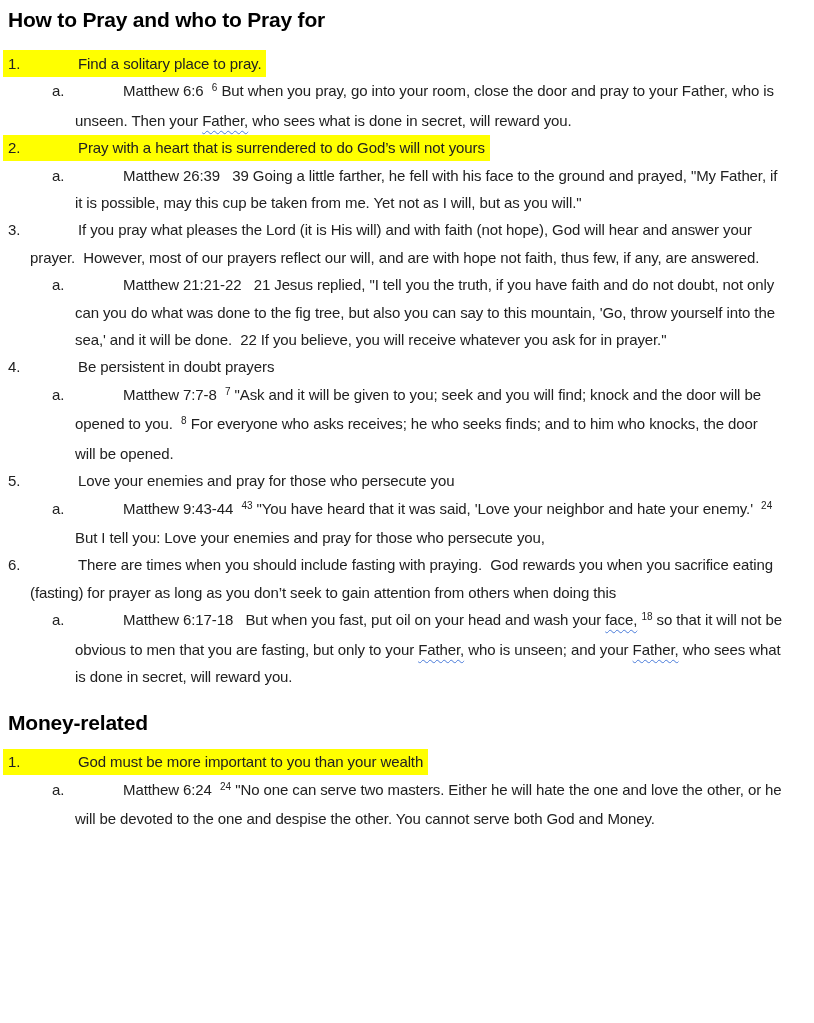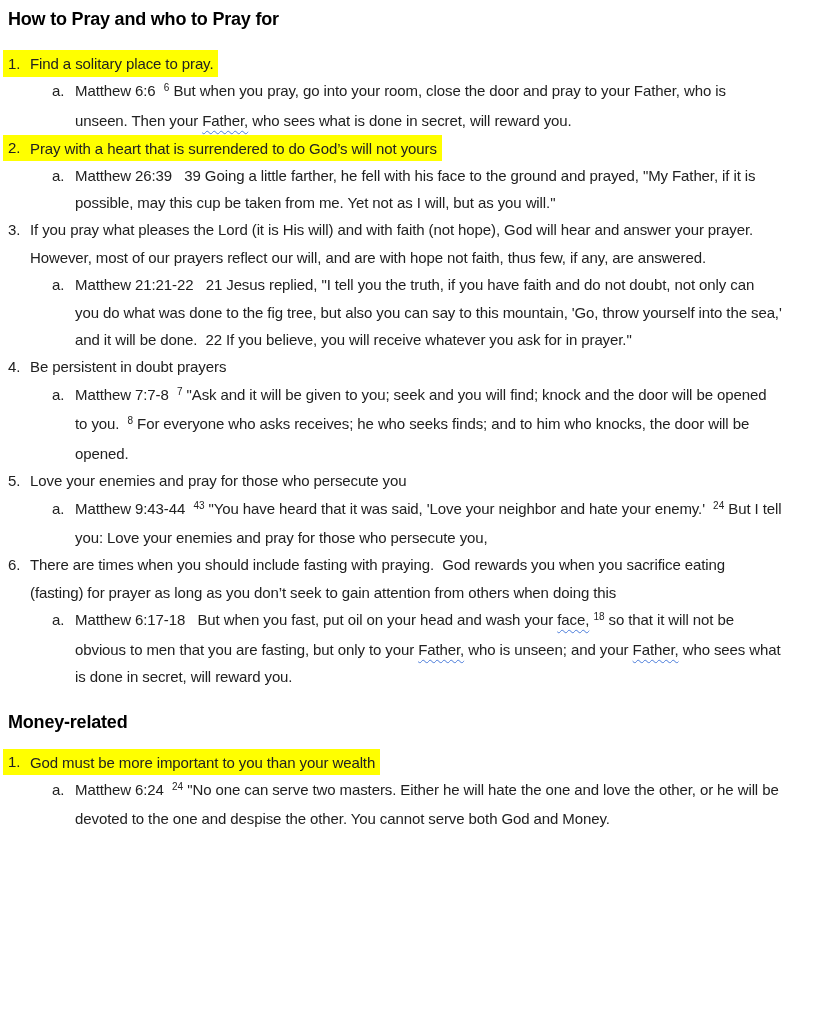--- a/index.html
+++ b/index.html
@@ -11,21 +11,21 @@
     padding: 8px 32px 0 8px;
     background: var(--bg, #ffffff);
     font-family: "Liberation Sans", sans-serif;
     font-size: 15px;
     letter-spacing: -0.1px;
     line-height: 27.4px;
     color: var(--ink, #212121);
     overflow: hidden;
   }
   .doc-heading {
-    font-size: 18px;
+    font-size: 21px;
     font-weight: 700;
     letter-spacing: -0.2px;
     line-height: 23px;
     color: #000000;
     margin: 0 0 19px 0;
   }
   .section + .section .doc-heading {
     margin-top: 21px;
     margin-bottom: 14px;
   }
@@ -47,21 +47,21 @@
   }
   .sub {
     padding-left: 67px;
     text-indent: -23px;
   }
   .letter {
     display: inline-block;
     width: 23px;
     text-indent: 0;
   }
-  .lead-text, .sub-text { white-space: pre-wrap; }
+  .lead-text, .sub-text { white-space: pre-wrap; margin-left: 48px; }
   .sup {
     font-size: 10px;
     position: relative;
     top: -5px;
     letter-spacing: 0;
   }
   .squiggle {
     text-decoration-line: underline;
     text-decoration-style: wavy;
     text-decoration-color: var(--squig, #4a7bd9);

